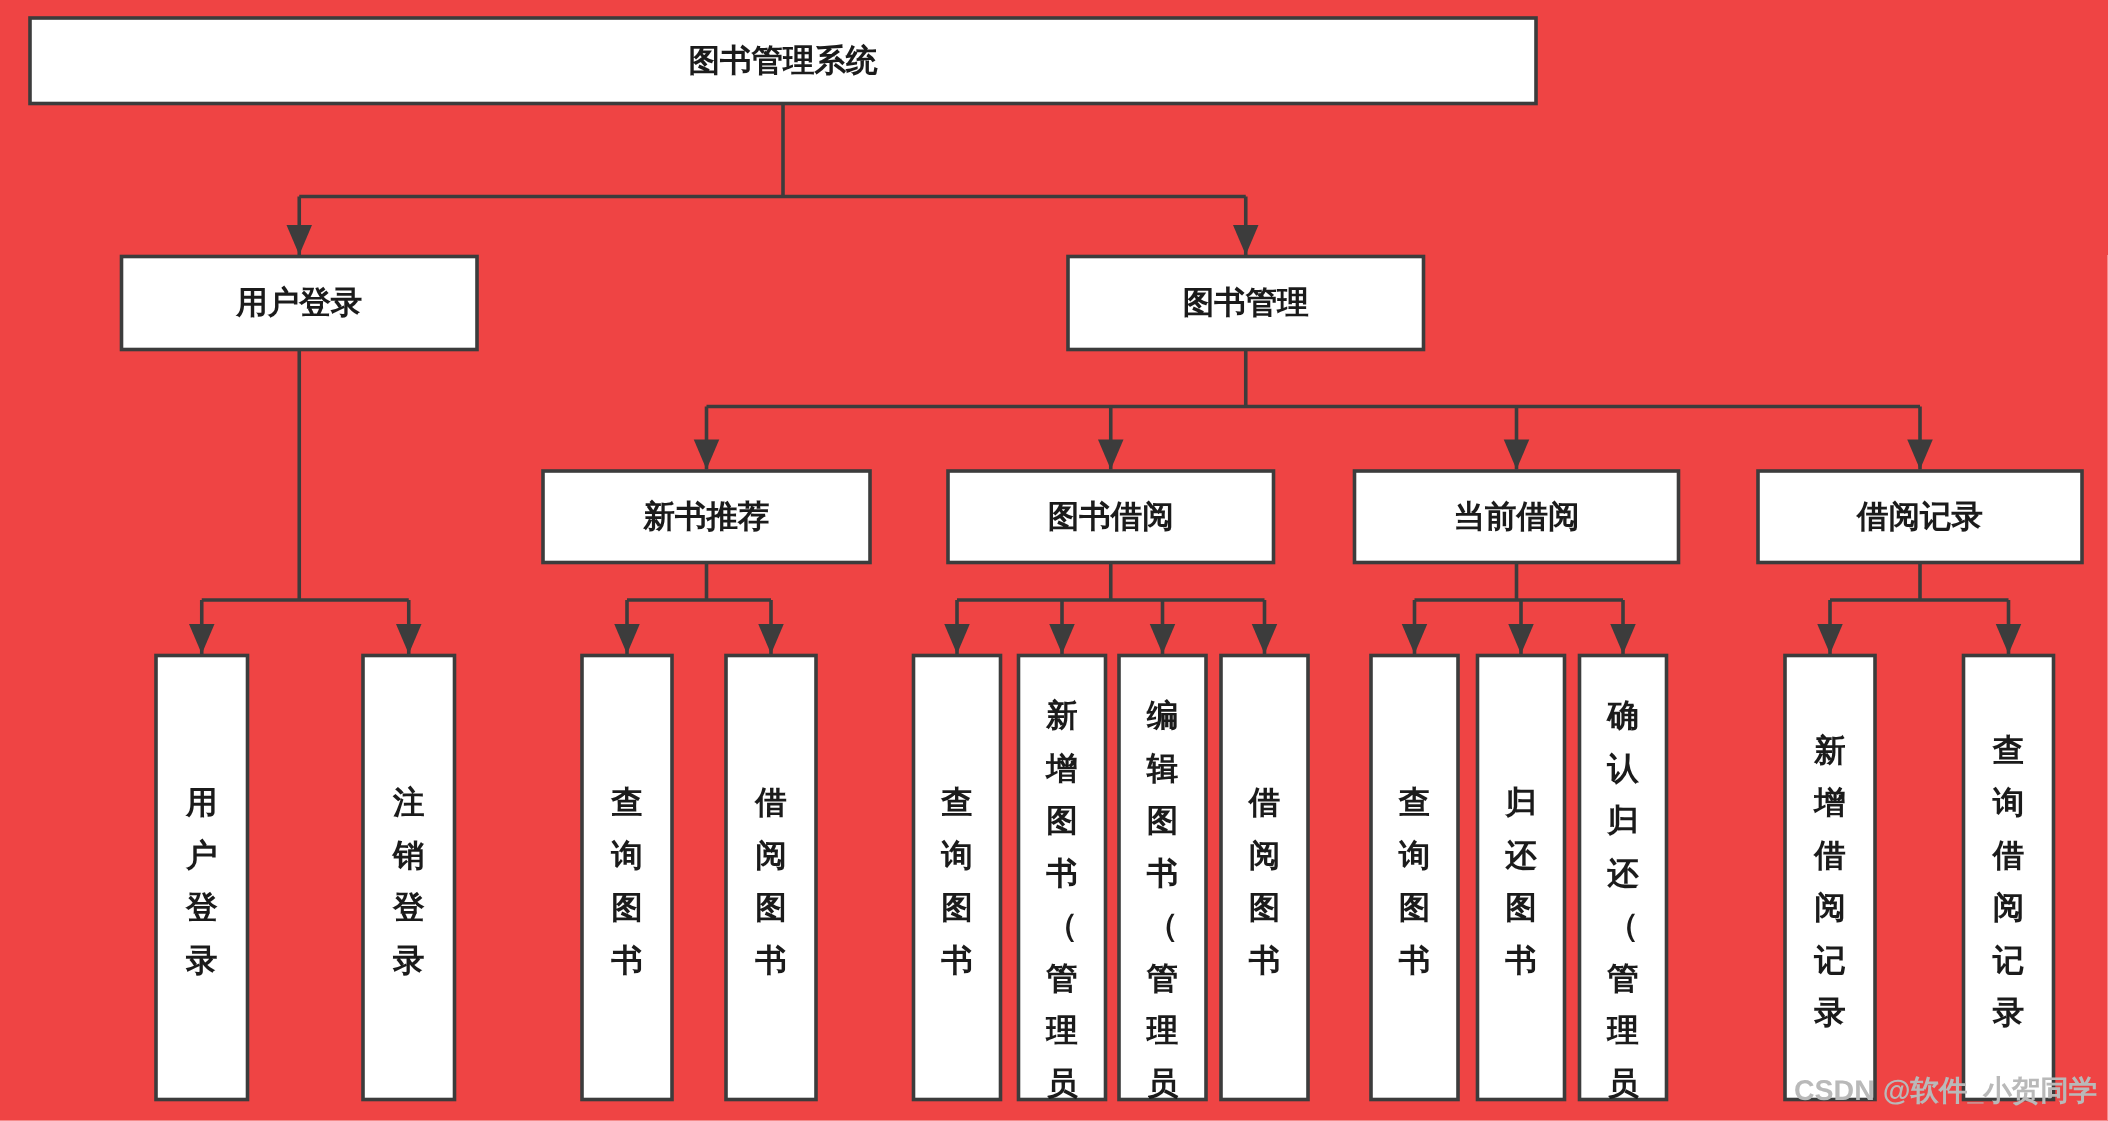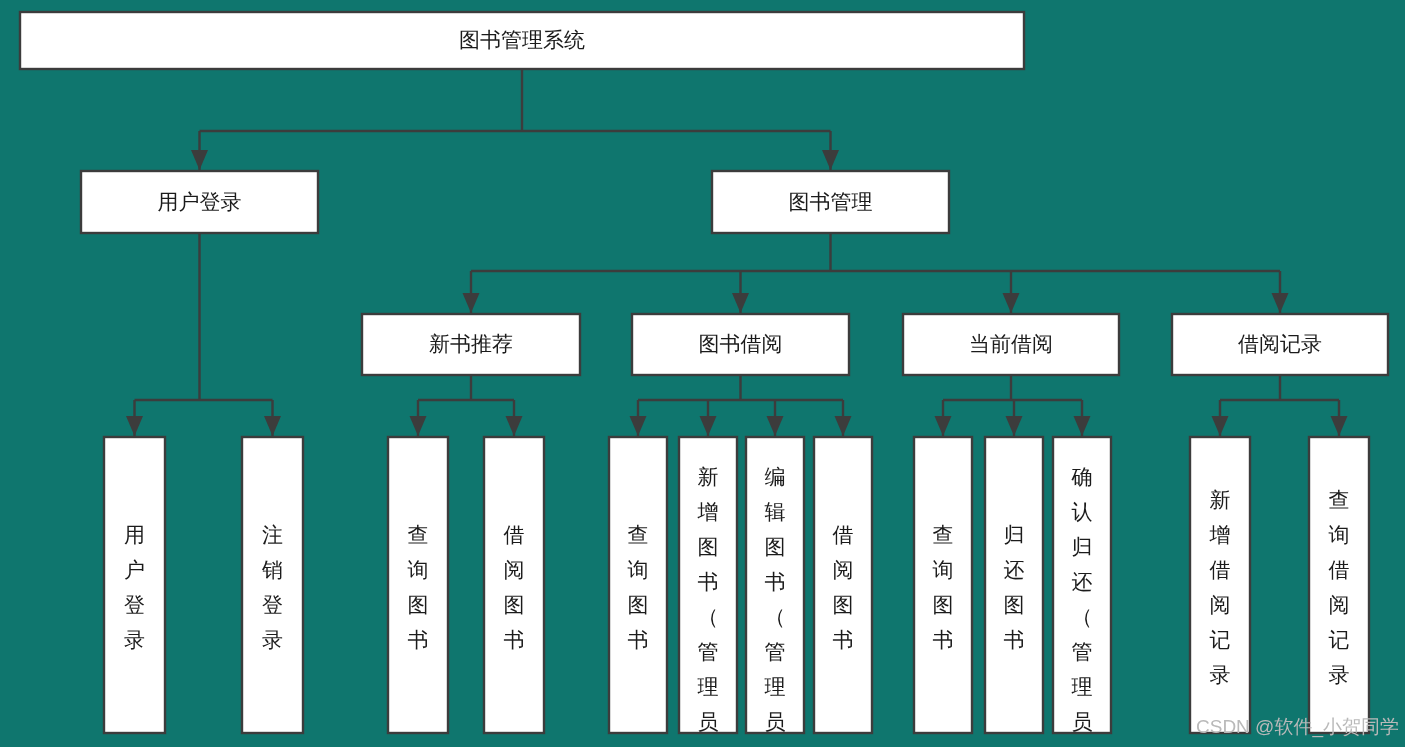--- a/index.html
+++ b/index.html
@@ -12,21 +12,22 @@
     font-family: "Liberation Sans", "DejaVu Sans", sans-serif;
     width: 1405px;
     height: 747px;
     overflow: hidden;
     position: relative;
   }
   #diagram-root {
     position: relative;
     width: 1405px;
     height: 747px;
-    background: #0f766e;
+    background: #ef4444;
+    font-weight: bold;
   }
   svg#flow-svg {
     position: absolute;
     left: 0;
     top: 0;
     width: 1405px;
     height: 747px;
     display: block;
   }
   .node-box {

